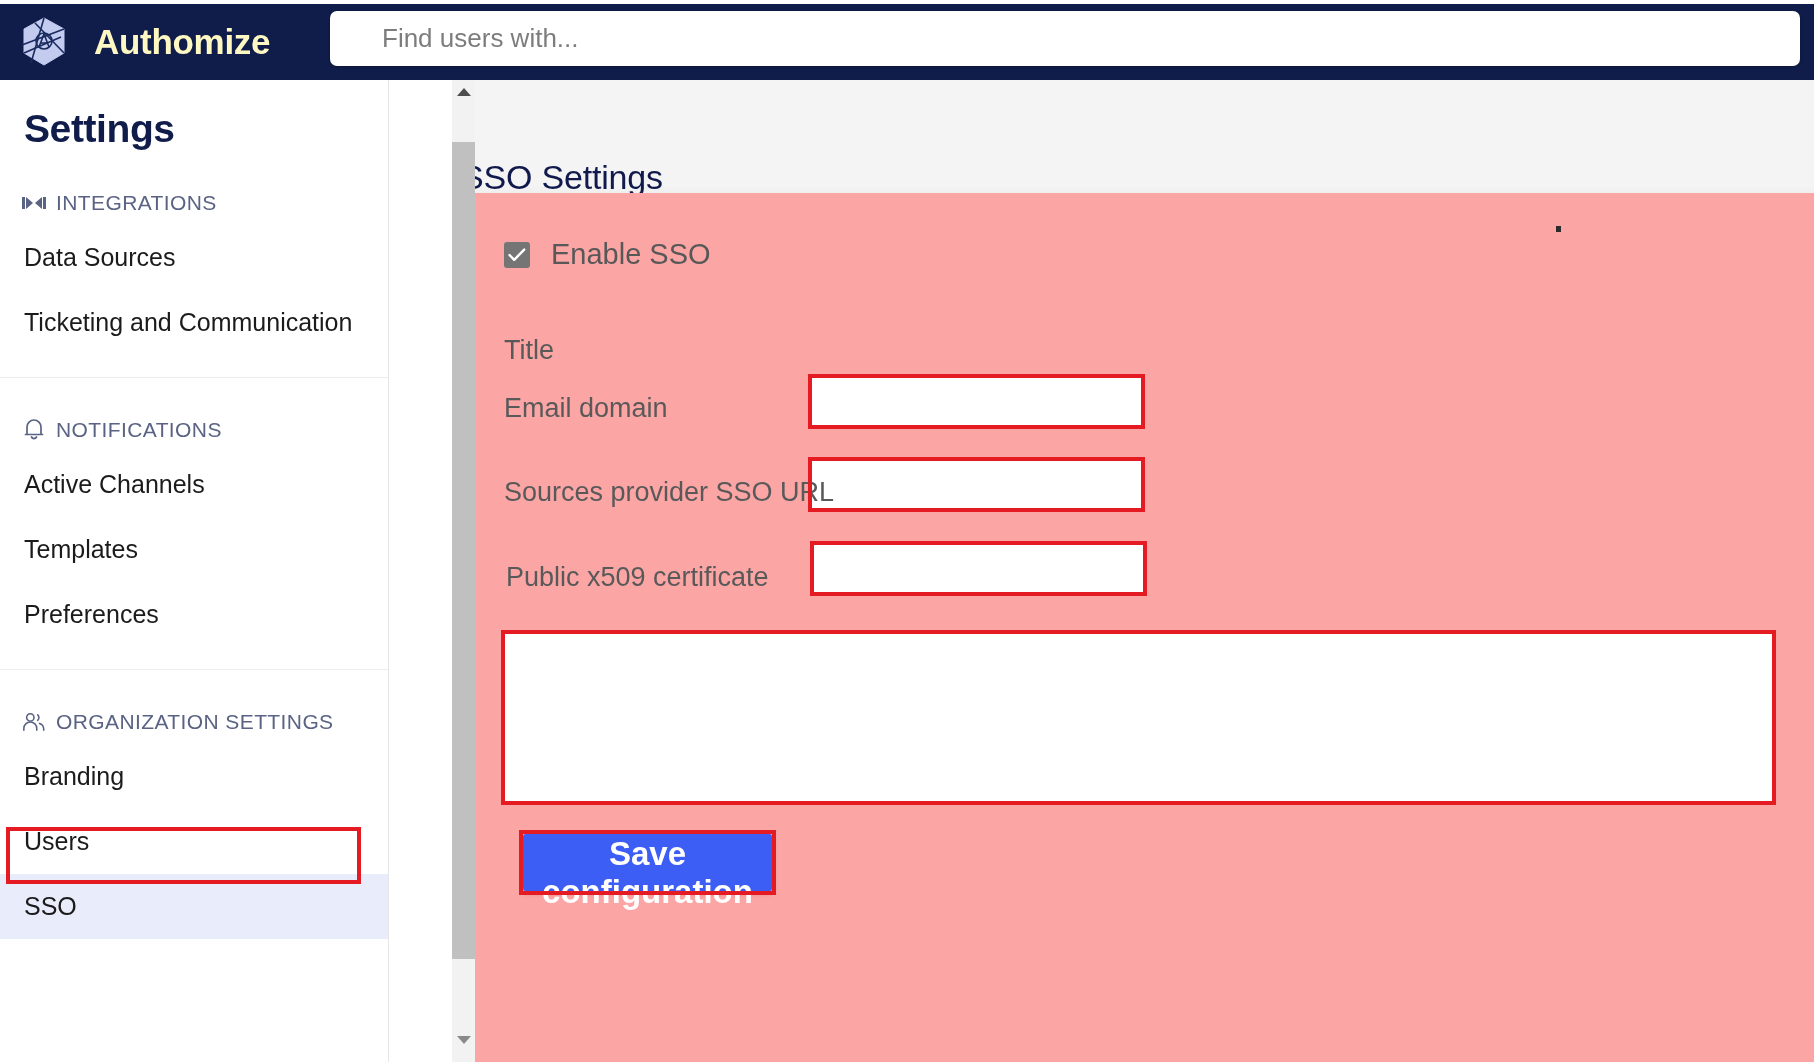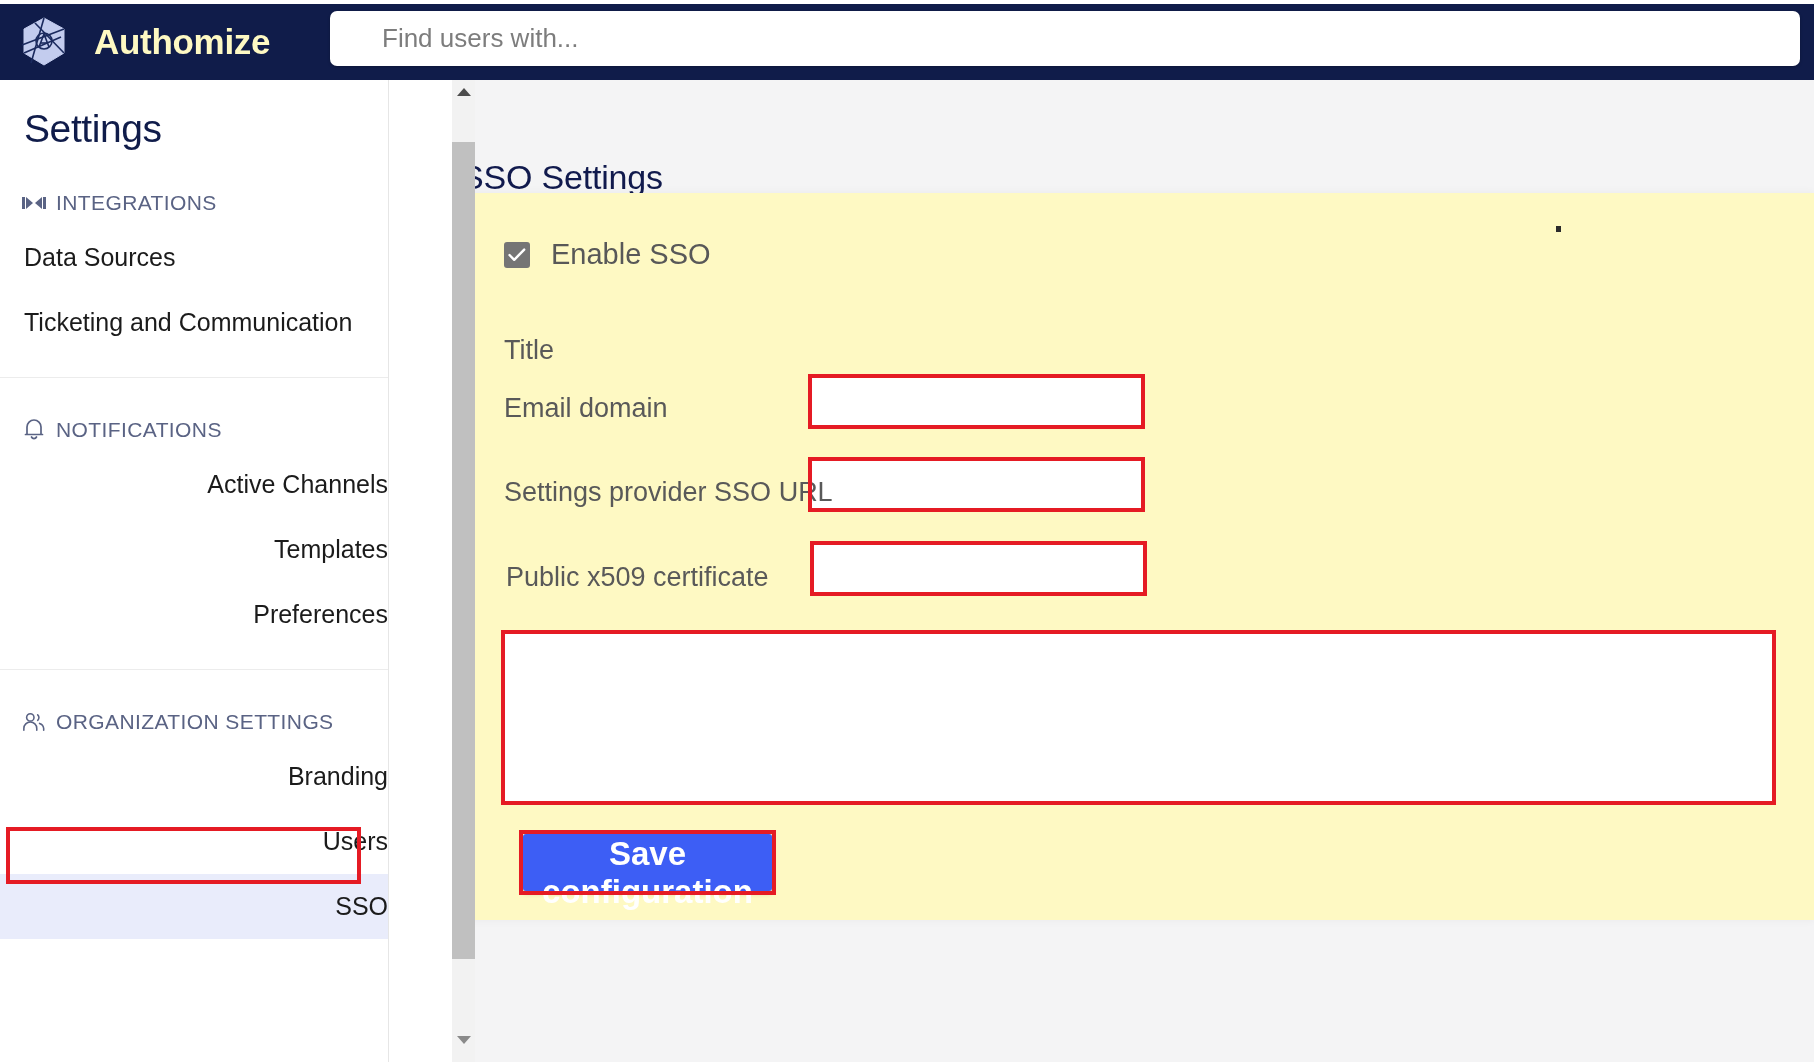--- a/index.html
+++ b/index.html
@@ -65,26 +65,26 @@
   .sidebar {
     position: absolute;
     left: 0; top: 80px;
     width: 389px; height: 982px;
     background: #ffffff;
     border-right: 1px solid #e6e6e6;
   }
   .sidebar-title {
     color: #101C4A;
     font-size: 39px;
-    font-weight: 400;
+    font-weight: 700;
     padding: 27px 0 0 24px;
     letter-spacing: -0.4px;
   }
   .nav-group { padding-top: 5px; }
-  .nav-group.divided { border-top: 1px solid #ececec; margin-top: 22px; text-align: right; }
+  .nav-group.divided { border-top: 1px solid #ececec; margin-top: 22px; }
   .group-header {
     display: flex;
     align-items: center;
     gap: 10px;
     color: #5a6384;
     font-size: 21px;
     font-weight: 400;
     letter-spacing: 0.4px;
     padding: 35px 0 10px 22px;
     white-space: nowrap;
@@ -153,22 +153,22 @@
     color: #111A4D;
     font-size: 34px;
     font-weight: 400;
     padding: 39px 0 0 0;
     margin-left: -14px;
     letter-spacing: -0.2px;
   }
   .card {
     position: absolute;
     left: -14px; top: 113px;
-    width: 1353px; height: 727px;
-    background: #fef9c3;
+    width: 1353px; height: 870px;
+    background: #fca5a5;
     border-top-left-radius: 10px;
     box-shadow: 0 0 10px rgba(0,0,0,0.05);
   }
   .dot-artifact {
     position: absolute;
     left: 1095px; top: 33px;
     width: 5px; height: 6px;
     background: #2b2b2b;
   }
 
@@ -356,21 +356,21 @@
       </div>
 
       <div class="field-label" style="left:43px; top:115px;margin-top:27px;">Title</div>
       <input class="field-input" type="text" style="left: 350px; top: 183px; width: 332px; height: 50px;" placeholder="">
       <div class="annot" style="left:347px; top:181px; width:337px; height:55px;"></div>
 
       <div class="field-label" style="left:43px; top:200px;">Email domain</div>
       <input class="field-input" type="text" style="left: 350px; top: 266px; width: 332px; height: 50px;" placeholder="">
       <div class="annot" style="left:347px; top:264px; width:337px; height:55px;"></div>
 
-      <div class="field-label" style="left:43px; top:284px;">Settings provider SSO URL</div>
+      <div class="field-label" style="left:43px; top:284px;">Sources provider SSO URL</div>
       <input class="field-input" type="text" style="left: 352px; top: 350px; width: 332px; height: 50px;" placeholder="">
       <div class="annot" style="left:349px; top:348px; width:337px; height:55px;"></div>
 
       <div class="field-label" style="left:45px; top:369px;">Public x509 certificate</div>
       <textarea class="field-input" style="left: 43px; top: 439px; width: 1270px; height: 170px; resize: none;" placeholder=""></textarea>
       <div class="annot" style="left:40px; top:437px; width:1275px; height:175px;"></div>
 
       <button class="btn-save">Save configuration</button>
       <div class="annot" style="left:58px; top:637px; width:257px; height:65px;"></div>
 

